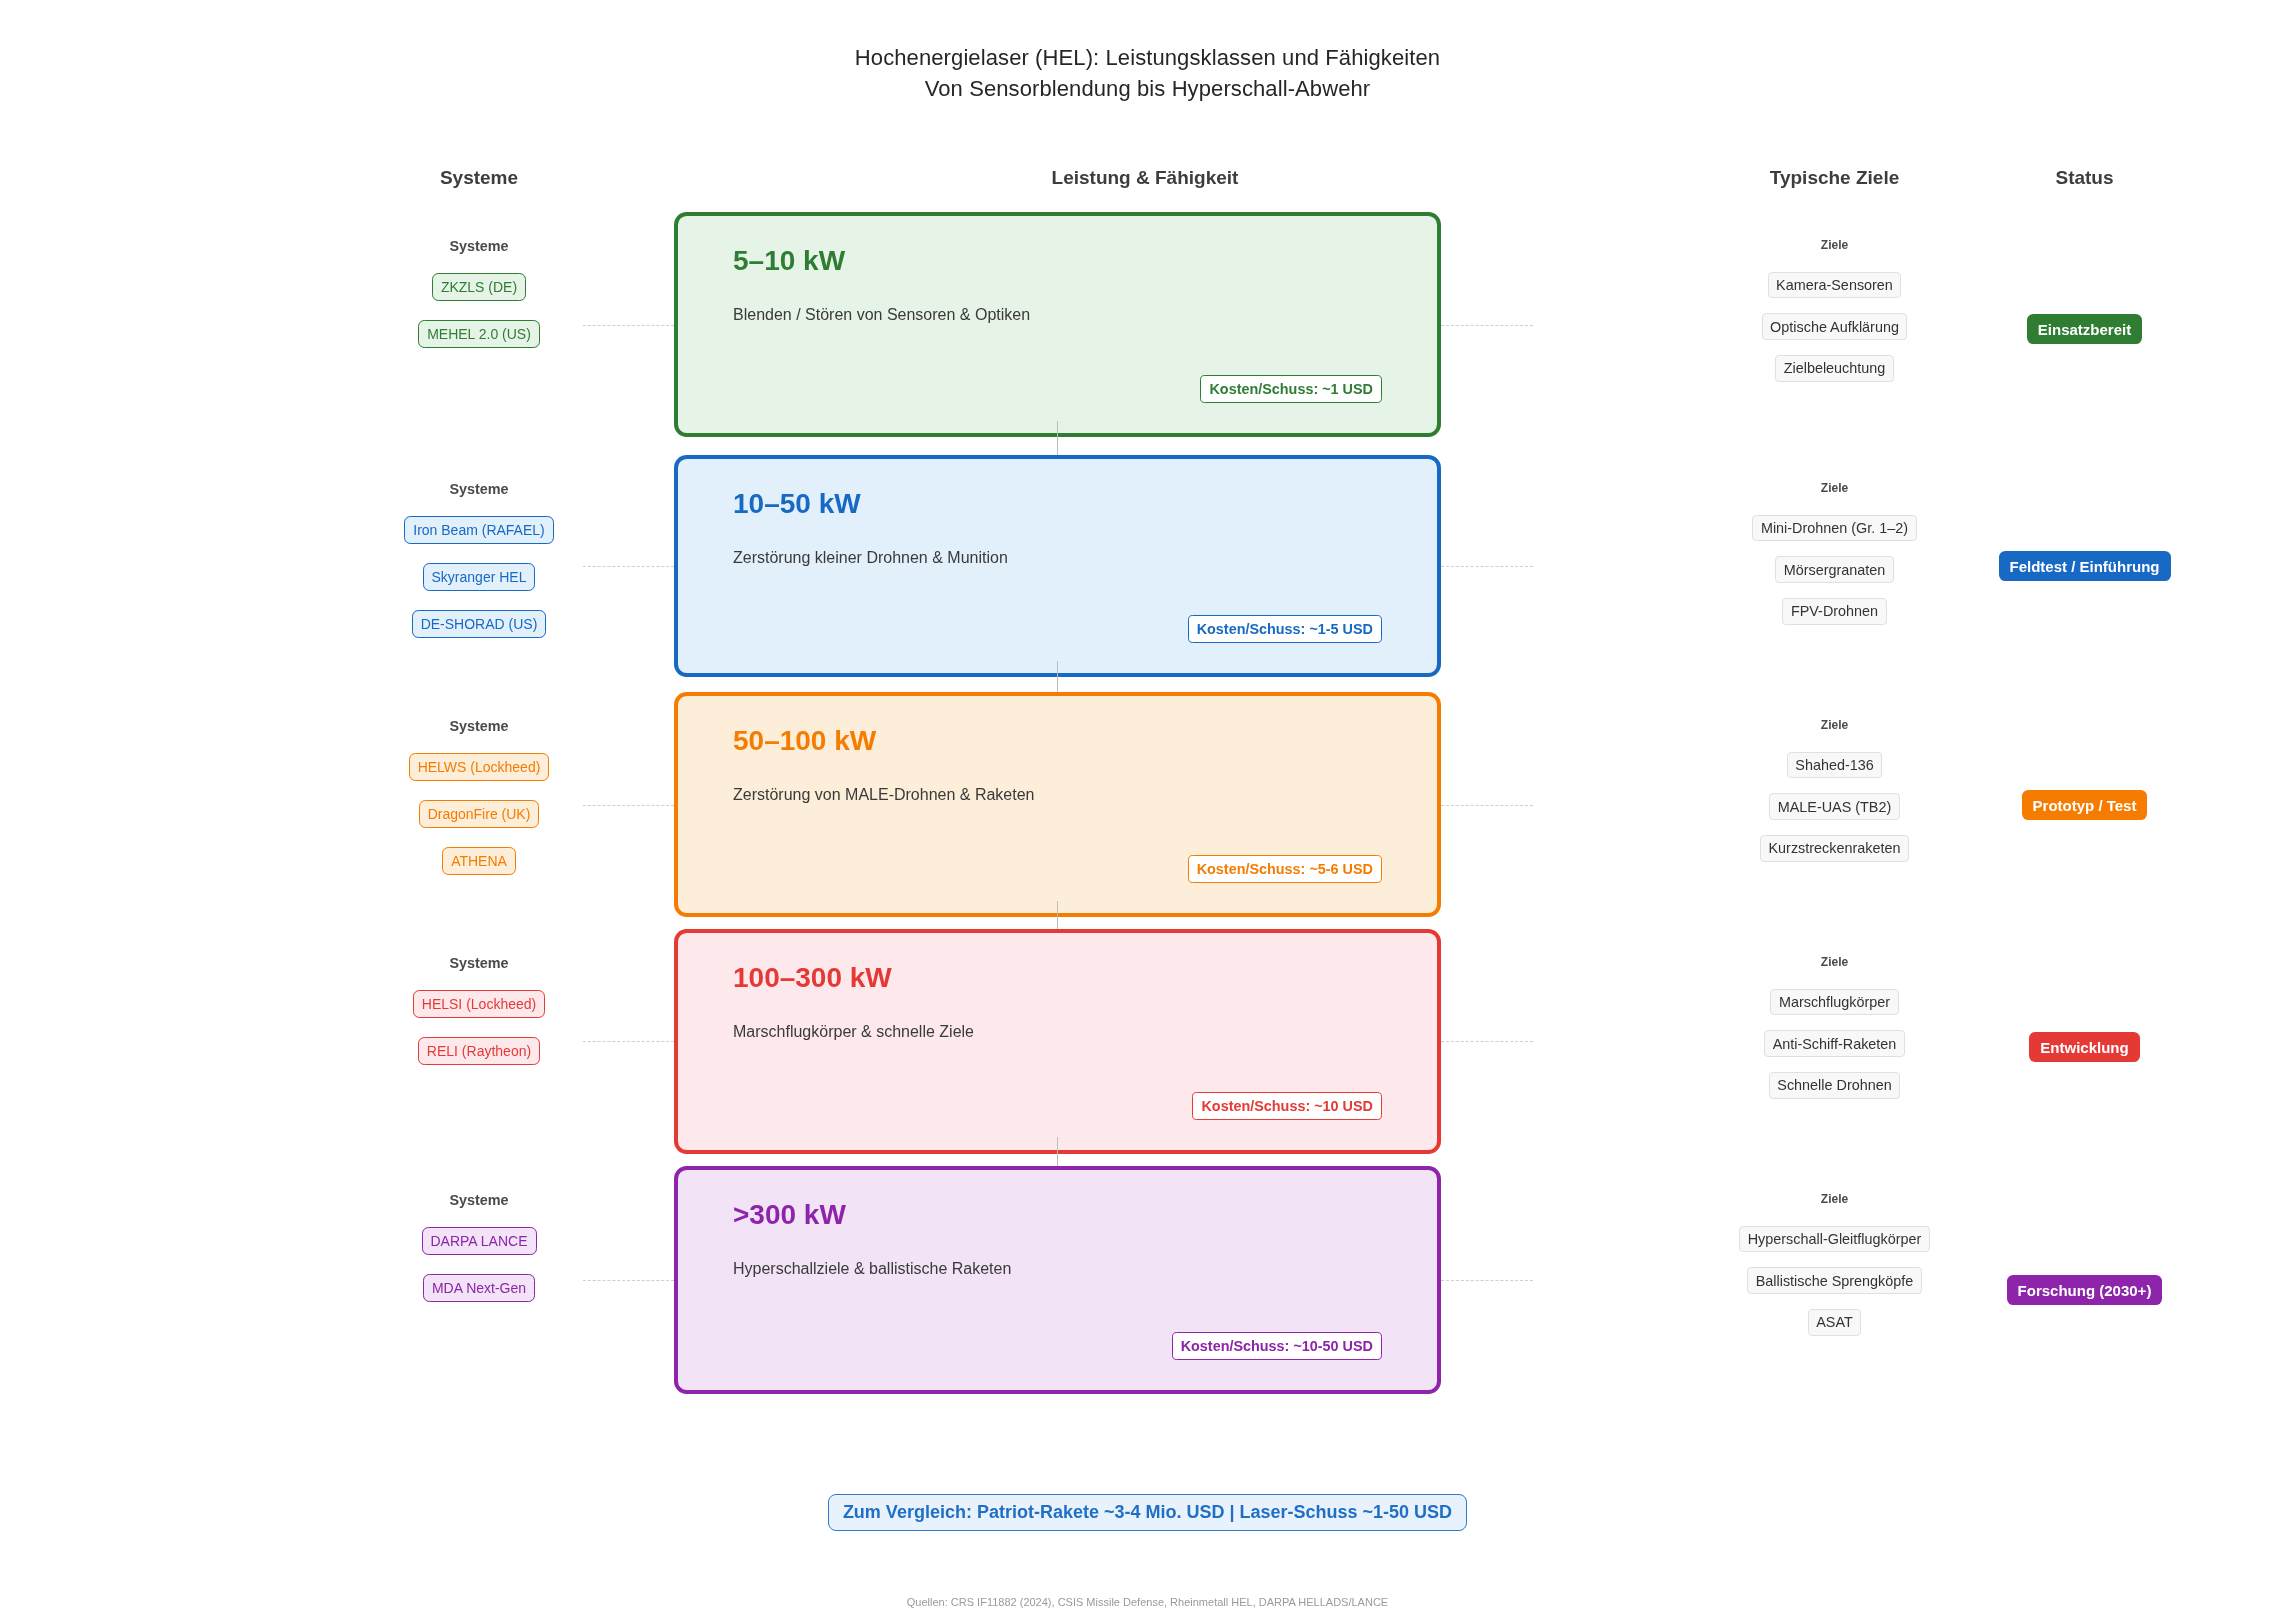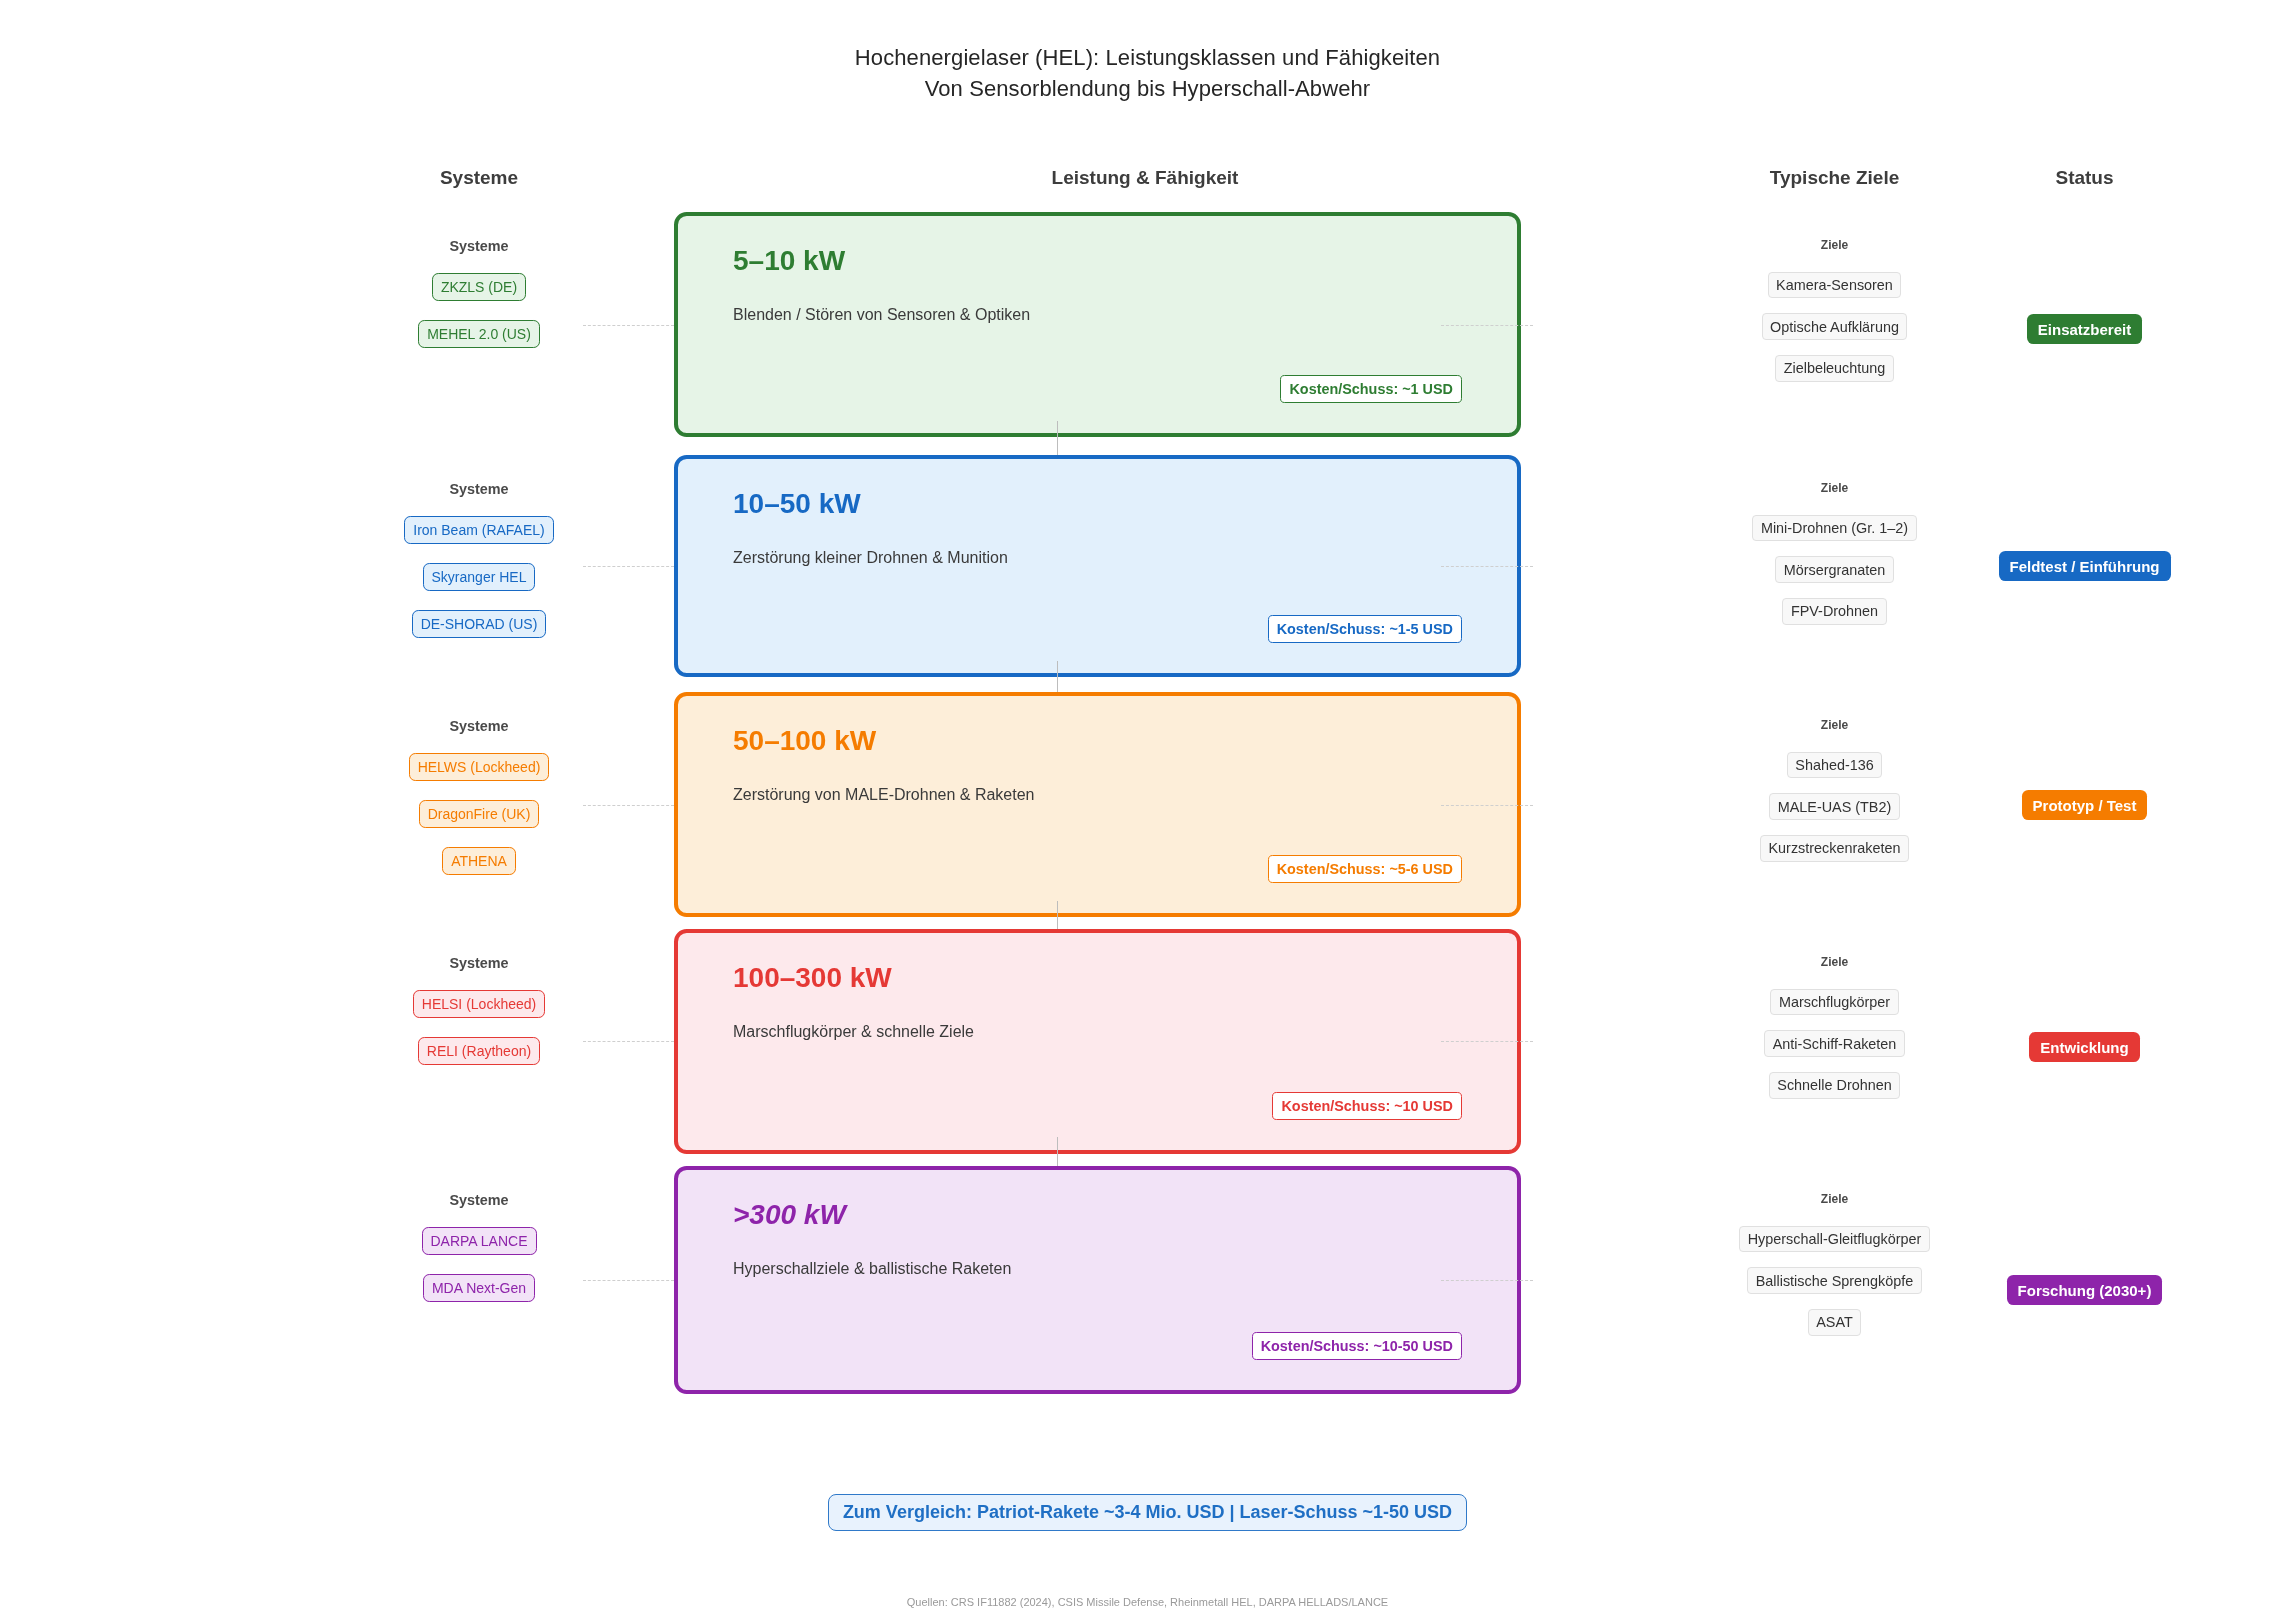--- a/index.html
+++ b/index.html
@@ -45,21 +45,21 @@
   }
   .sys-chip {
     font-size: 14px; line-height: 1; padding: 6.3px 8px;
     border-radius: 6.3px; border-width: 1.4px; border-style: solid;
     margin-bottom: 18.5px; white-space: nowrap;
   }
   .sys-chip:last-child { margin-bottom: 0; }
 
   
   .card {
-    position: absolute; left: 674px; width: 847px;
+    position: absolute; left: 674px; width: 767px;
     border-width: 4px; border-style: solid; border-radius: 12.7px;
     padding: 30px 55px;
   }
   .card-power { font-size: 28px; font-weight: bold; line-height: 1.1; }
   .card-desc {
     font-size: 16px; color: #3a3a3a; margin-top: 28px; line-height: 1.25;
   }
   .card-cost-wrap {
     position: absolute; right: 55px; bottom: 30px;
     display: flex; justify-content: flex-end;
@@ -260,21 +260,21 @@
           <div class="status-pill" style="background: rgb(229, 57, 53);">Entwicklung</div>
         </div>
       </div>
       <div class="row">
         <div class="sys-col" style="top: 1192px;">
           <div class="sys-title">Systeme</div>
           <div class="sys-chip" style="color: rgb(142, 36, 170); border-color: rgb(142, 36, 170); background: rgb(242, 227, 247);">DARPA LANCE</div>
           <div class="sys-chip" style="color: rgb(142, 36, 170); border-color: rgb(142, 36, 170); background: rgb(242, 227, 247);">MDA Next-Gen</div>
         </div>
         <div class="card" style="top: 1166px; height: 228px; border-color: rgb(142, 36, 170); background: rgb(242, 227, 247);">
-          <div class="card-power" style="color: rgb(142, 36, 170); font-style: italic;">&gt;300 kW</div>
+          <div class="card-power" style="color: rgb(142, 36, 170);">&gt;300 kW</div>
           <div class="card-desc">Hyperschallziele &amp; ballistische Raketen</div>
           <div class="card-cost-wrap">
             <div class="card-cost" style="color: rgb(142, 36, 170); border-color: rgb(142, 36, 170);">Kosten/Schuss: ~10-50 USD</div>
           </div>
         </div>
         <div class="dash-left" style="left: 583px; width: 91px; top: 1280px;"></div>
         <div class="dash-right" style="left: 1441px; width: 92px; top: 1280px;"></div>
         <div class="tgt-col" style="top: 1192px;">
           <div class="tgt-title">Ziele</div>
           <div class="tgt-chip">Hyperschall-Gleitflugkörper</div>

